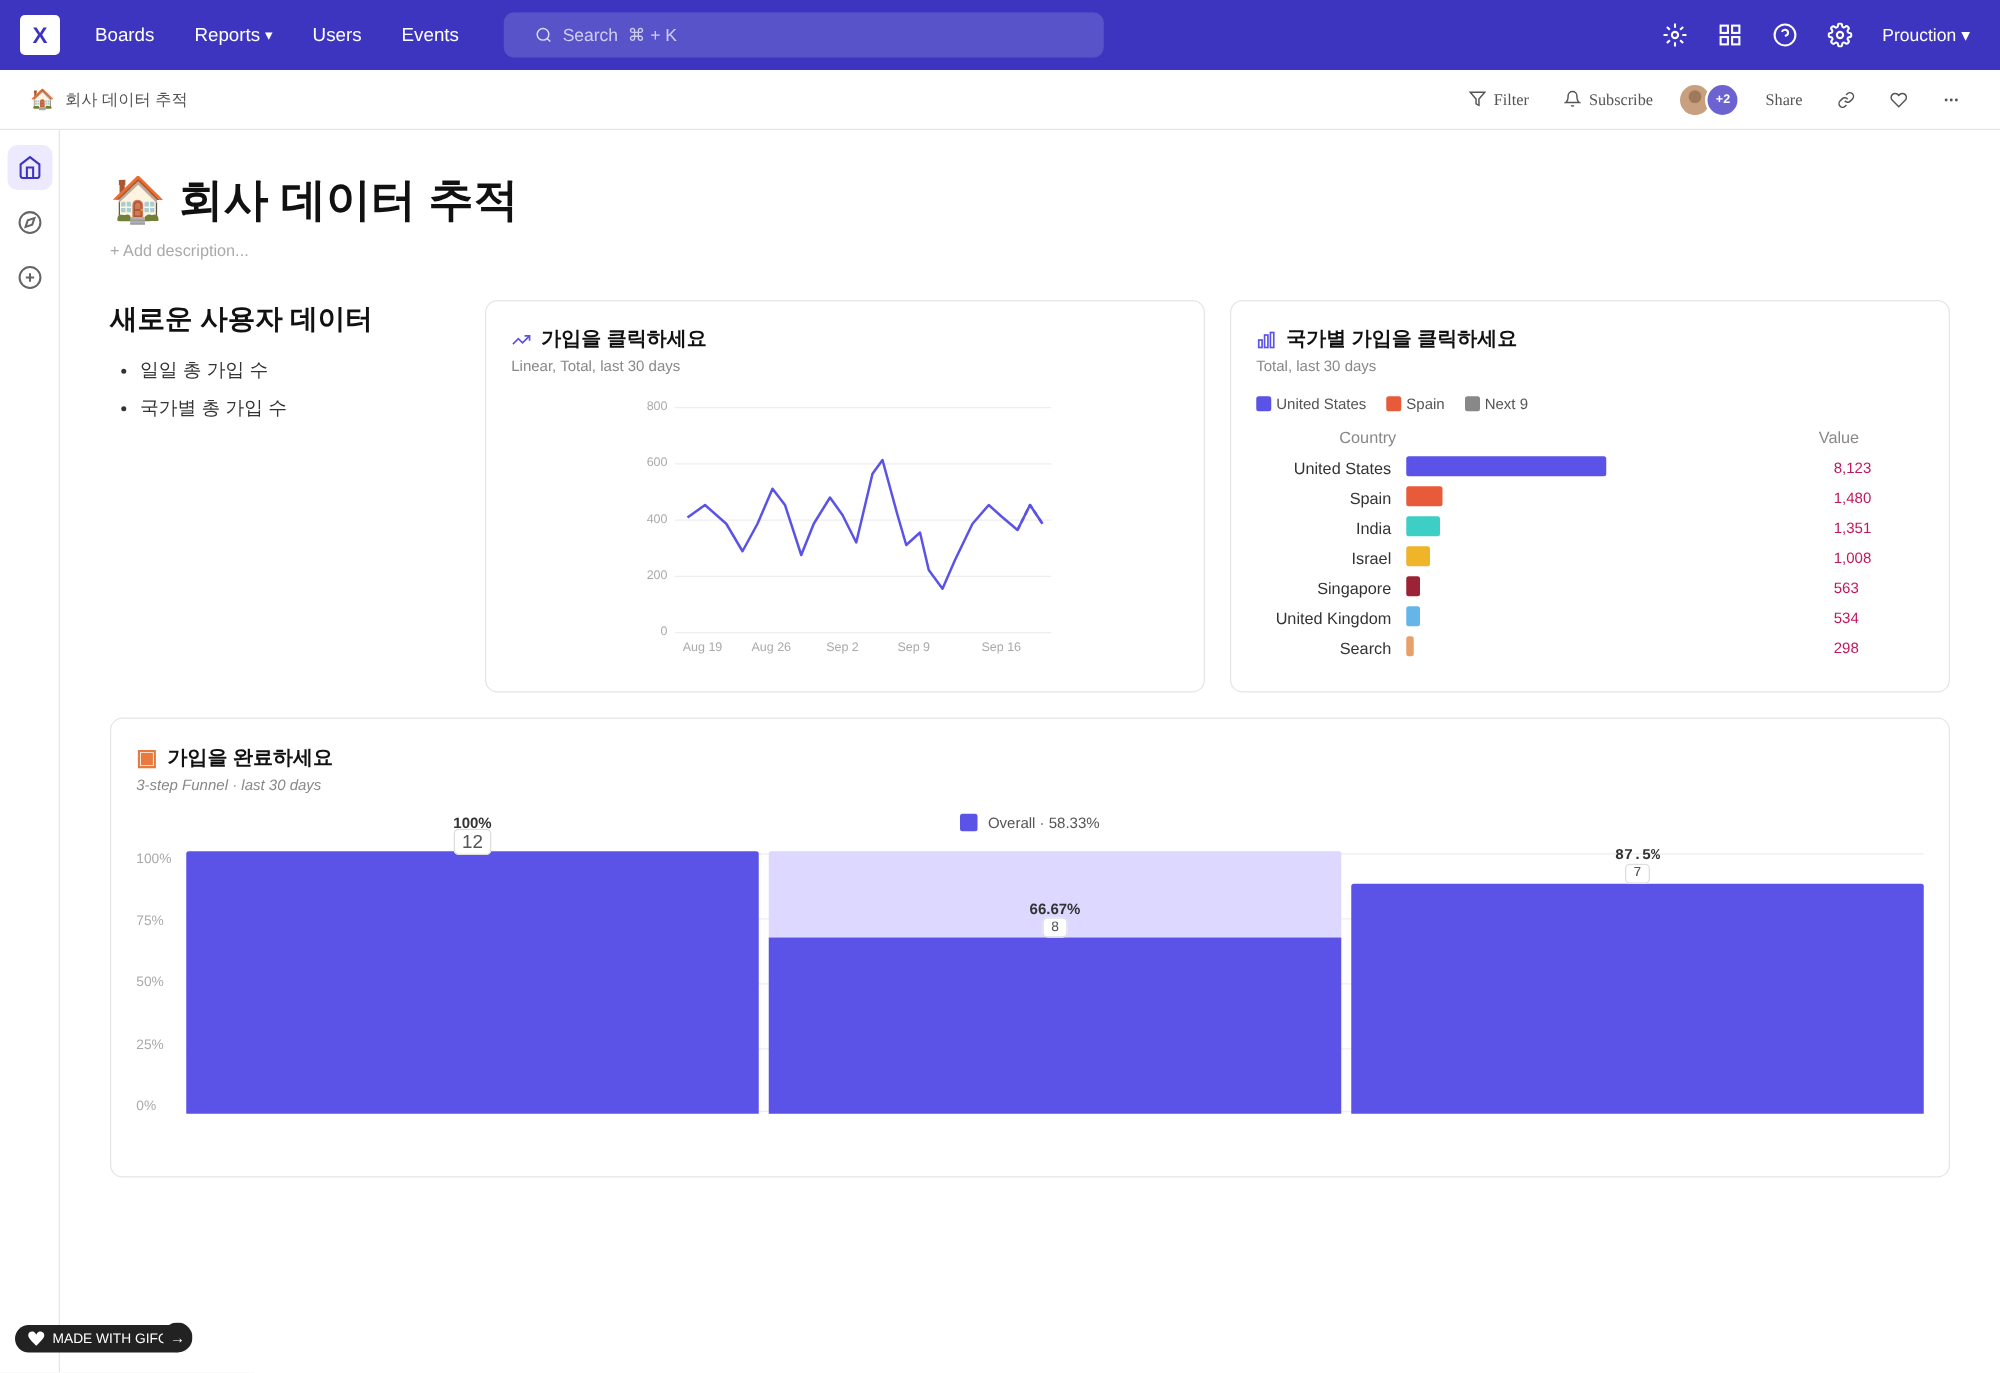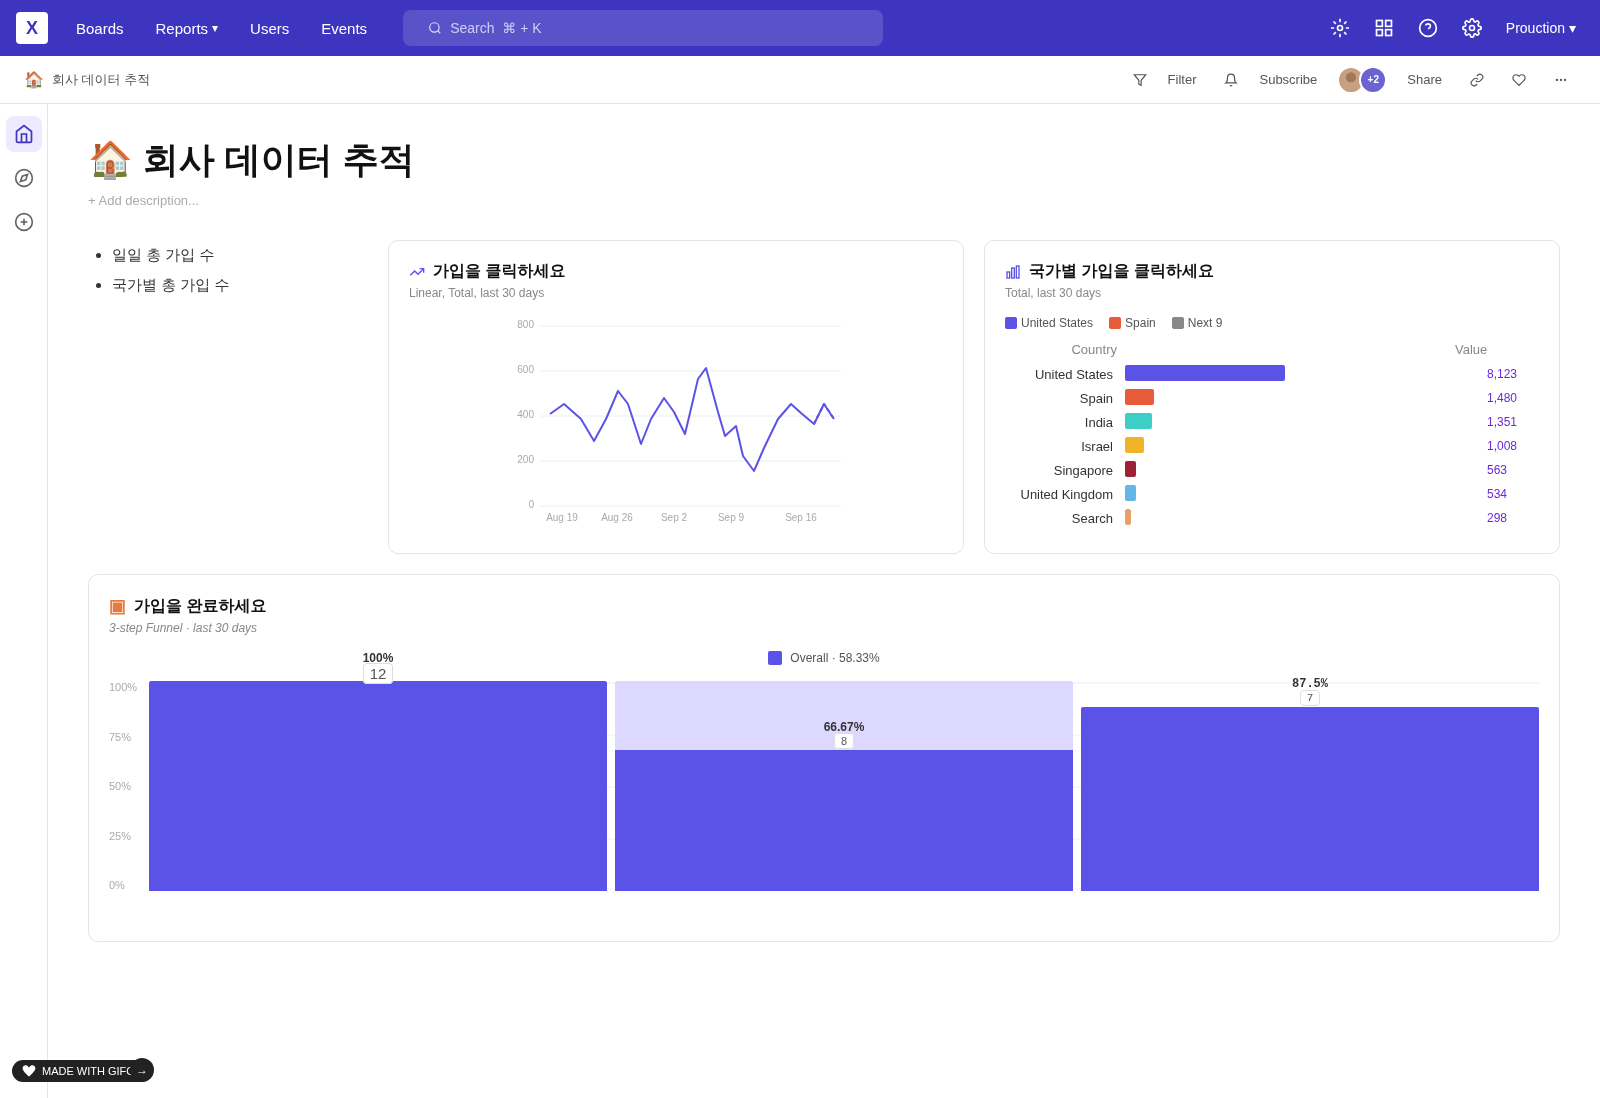--- a/index.html
+++ b/index.html
@@ -84,26 +84,27 @@
     }
     .breadcrumb-text {
       font-size: 13px;
       color: #555;
     }
     .breadcrumb-actions {
       margin-left: auto;
       display: flex; align-items: center; gap: 12px;
     }
     .breadcrumb-btn {
-      display: flex; align-items: flex-end; gap: 21px;
+      display: flex; align-items: flex-start; gap: 6px;
       font-size: 13px;
       color: #555;
       cursor: pointer;
       padding: 4px 8px;
       border-radius: 6px;
+      font-family: Liberation Serif, serif;
     }
     .avatar-group {
       display: flex; align-items: center;
     }
     .avatar {
       width: 28px; height: 28px;
       border-radius: 50%;
       border: 2px solid white;
       background: #c8a;
       margin-left: -6px;
@@ -224,21 +225,21 @@
       align-items: center;
       margin-bottom: 6px;
       font-size: 13px;
     }
     .country-name { text-align: right; padding-right: 12px; color: #333; }
     .country-bar-wrap { position: relative; height: 18px; }
     .country-bar {
       height: 16px;
       border-radius: 2px;
     }
-    .country-value { padding-left: 8px; color: #6d28d9; font-size: 12px; margin-left: 20px; }
+    .country-value { padding-left: 8px; color: #be185d; font-size: 12px; }
 
     
     .funnel-card {
       border: 1px solid #e5e5e5;
       border-radius: 10px;
       padding: 20px;
       background: white;
       margin-bottom: 20px;
     }
     .funnel-title {
@@ -426,20 +427,21 @@
 
     <div class="page-title">
       <span>🏠</span>
       <span>회사 데이터 추적</span>
     </div>
     <div class="add-description">+ Add description...</div>
 
     <div style="display: grid; grid-template-columns: 280px 1fr 1fr; gap: 20px; margin-bottom: 20px;">
 
       <div>
+        <div class="section-heading">새로운 사용자 데이터</div>
         <ul class="section-list">
           <li>일일 총 가입 수</li>
           <li>국가별 총 가입 수</li>
         </ul>
       </div>
 
       <div class="chart-card">
         <div class="chart-card-title">
           <svg width="16" height="16" viewBox="0 0 24 24" fill="none" stroke="#5b52e8" stroke-width="2">
             <polyline points="22 7 13.5 15.5 8.5 10.5 2 17"></polyline>

